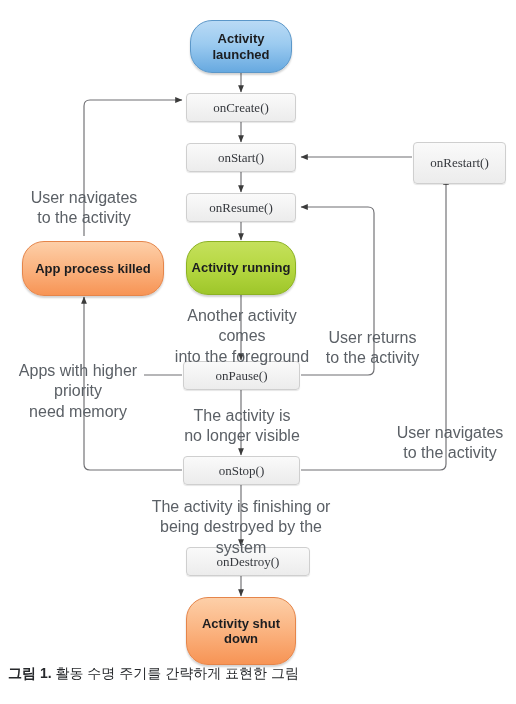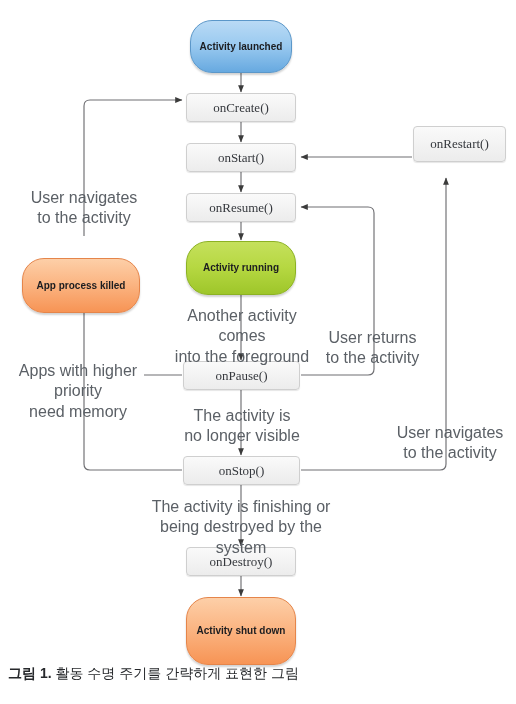--- a/index.html
+++ b/index.html
@@ -51,21 +51,21 @@
     box-shadow: 0 1px 1px rgba(0,0,0,0.10);
     color: #35383d;
     font-size: 13px;
     font-family: Liberation Serif, serif;
   }
 
   
   .state {
     border-radius: 22px;
     font-weight: bold;
-    font-size: 10px;
+    font-size: 13px;
     color: #1c1d20;
     box-shadow: 0 2px 2px rgba(0,0,0,0.18);
   }
   .state-blue {
     background: linear-gradient(to bottom, #b9daf5 0%, #9ccbf0 45%, #67a9e0 100%);
     border: 1px solid #5b97c9;
   }
   .state-green {
     background: linear-gradient(to bottom, #c5e05c 0%, #b6d842 48%, #9ec62a 100%);
     border: 1px solid #8cb223;
@@ -151,43 +151,43 @@
   </div>
 
   <div class="node callback" style="left:186px; top:143px; width:110px; height:29px;">
     <span>onStart()</span>
   </div>
 
   <div class="node callback" style="left:186px; top:193px; width:110px; height:29px;">
     <span>onResume()</span>
   </div>
 
-  <div class="node callback" style="left:413px; top:126px; width:93px; height:36px;">
+  <div class="node callback" style="left:413px; top:142px; width:93px; height:42px;">
     <span>onRestart()</span>
   </div>
 
   <div class="node state state-green" style="left:186px; top:241px; width:110px; height:54px;">
     <span>Activity
 running</span>
   </div>
 
-  <div class="node state state-orange" style="left:22px; top:258px; width:118px; height:55px;">
+  <div class="node state state-orange" style="left:22px; top:241px; width:142px; height:55px;">
     <span>App process
 killed</span>
   </div>
 
   <div class="node callback" style="left:183px; top:361px; width:117px; height:29px;">
     <span>onPause()</span>
   </div>
 
   <div class="node callback" style="left:183px; top:456px; width:117px; height:29px;">
     <span>onStop()</span>
   </div>
 
-  <div class="node callback" style="left:186px; top:547px; width:110px; height:29px;">
+  <div class="node callback" style="left:186px; top:547px; width:124px; height:29px;">
     <span>onDestroy()</span>
   </div>
 
   <div class="node state state-orange" style="left:186px; top:597px; width:110px; height:68px;">
     <span>Activity
 shut down</span>
   </div>
 
   <div class="annot" style="left:18px; top:188px; width:132px;">User navigates
 to the activity</div>

